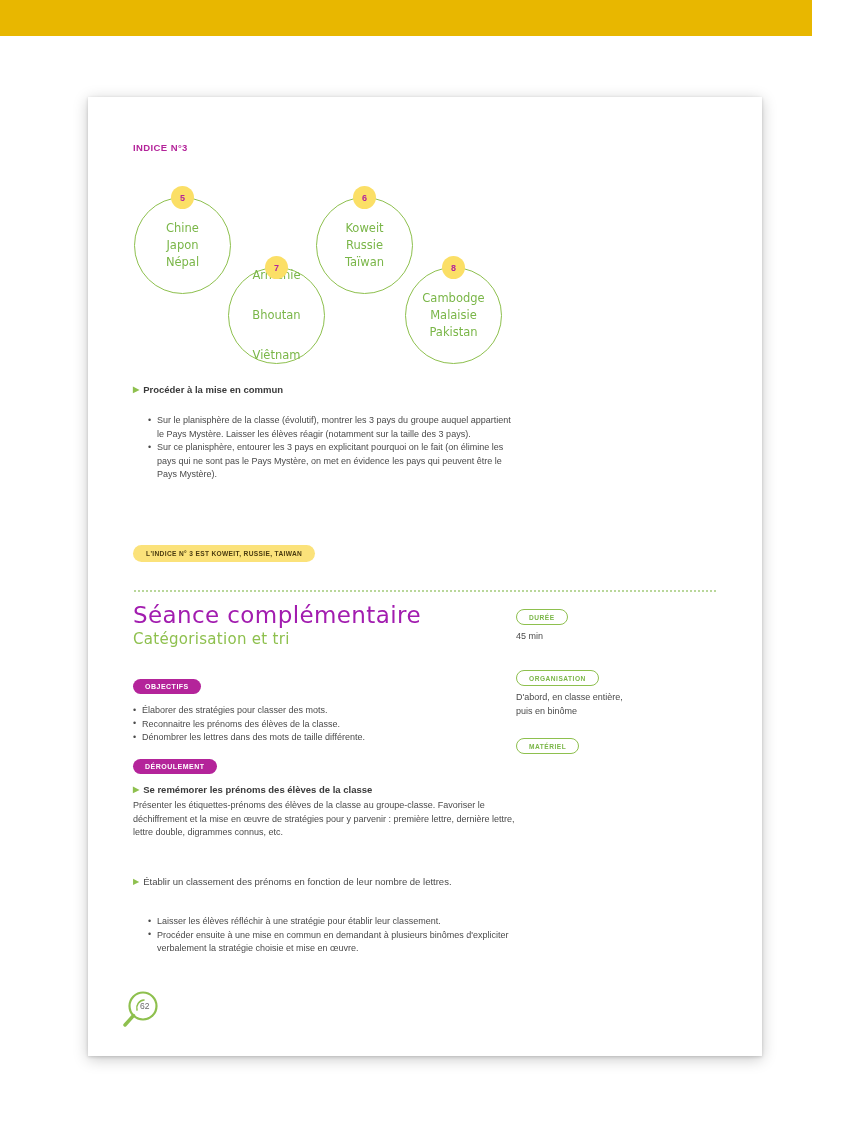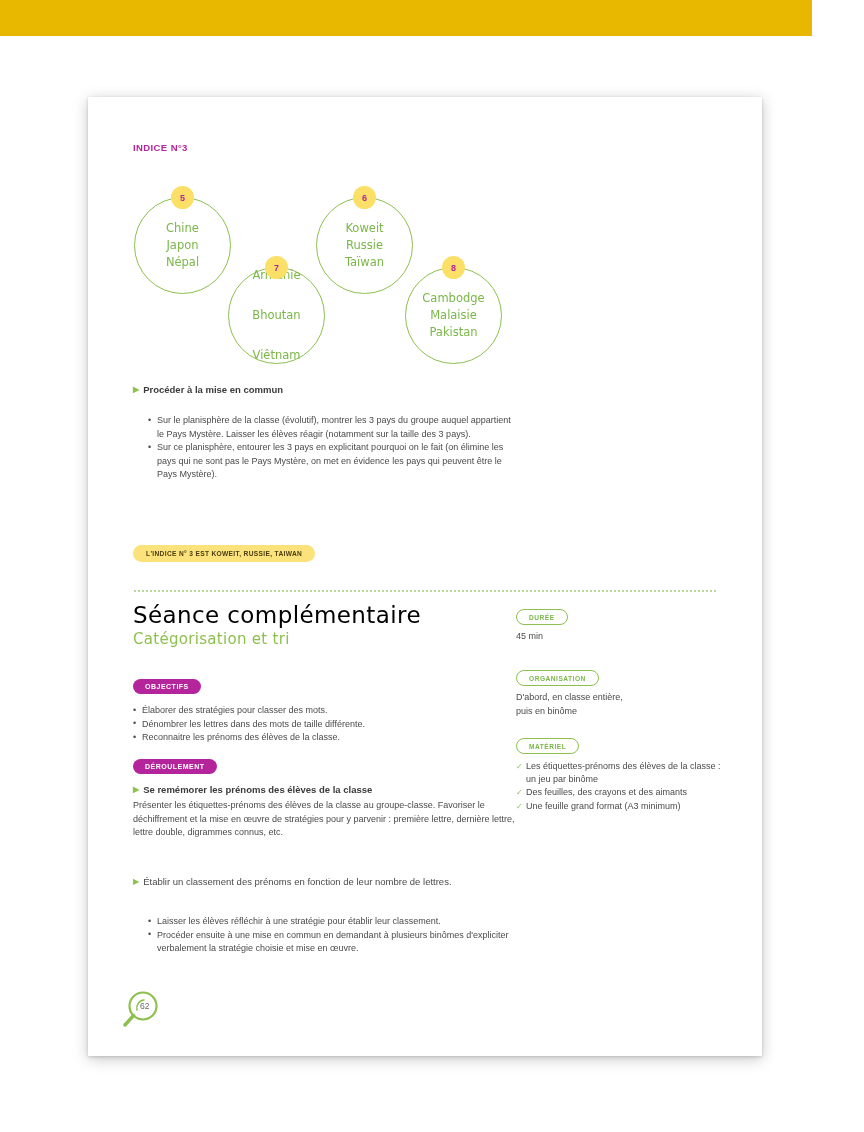--- a/index.html
+++ b/index.html
@@ -87,21 +87,21 @@
 
   
   .dots{
     position:absolute;height:2px;
     background-image:radial-gradient(circle, #b9d79a 0.9px, transparent 1.1px);
     background-size:4px 2px;background-repeat:repeat-x;
   }
 
   
   .seance-h1{
-    position:absolute;color:#000000;
+    position:absolute;color:#a21caf;
     font-size:23px;letter-spacing:0.4px;
     font-family:"DejaVu Sans", sans-serif;font-weight:400;text-align:right;
   }
   .seance-h2{
     position:absolute;color:#8ec04e;
     font-size:15px;letter-spacing:0.3px;
     font-family:"DejaVu Sans", sans-serif;font-weight:400;
   }
 
   
@@ -201,22 +201,22 @@
     <div class="answer-banner" style="left:45px;top:448px;">L'INDICE N° 3 EST KOWEIT, RUSSIE, TAIWAN</div>
 
     <div class="dots" style="left:45px;top:493px;width:584px;"></div>
 
     <div class="seance-h1" style="left:45px;top:505px;">Séance complémentaire</div>
     <div class="seance-h2" style="left:45px;top:533px;">Catégorisation et tri</div>
 
     <div class="pill-purple" style="left:45px;top:582px;">OBJECTIFS</div>
     <div class="bullets" style="left:45px;top:607px;width:390px;">
       <div class="li">Élaborer des stratégies pour classer des mots.</div>
+      <div class="li">Reconnaitre les prénoms des élèves de la classe.</div>
       <div class="li">Dénombrer les lettres dans des mots de taille différente.</div>
-      <div class="li">Reconnaitre les prénoms des élèves de la classe.</div>
     </div>
 
     <div class="pill-purple" style="left:45px;top:662px;">DÉROULEMENT</div>
 
     <div class="arrow-head" style="left:45px;top:687px;">
       <span class="tri">▶</span><span>Se remémorer les prénoms des élèves de la classe</span>
     </div>
     <div class="para" style="left:45px;top:702px;width:390px;">Présenter les étiquettes-prénoms des élèves de la classe au groupe-classe. Favoriser le déchiffrement et la mise en œuvre de stratégies pour y parvenir : première lettre, dernière lettre, lettre double, digrammes connus, etc.</div>
 
     <div class="arrow-head" style="left:45px;top:778px;width:380px;font-weight:normal;color:#4a4a4a;line-height:13.6px;">
@@ -231,25 +231,20 @@
     <div class="pill-green" style="left:428px;top:512px;">DURÉE</div>
     <div class="side-text" style="left:428px;top:533px;width:200px;">45 min</div>
 
     <div class="pill-green" style="left:428px;top:573px;">ORGANISATION</div>
     <div class="side-text" style="left:428px;top:594px;width:200px;">
       <div>D'abord, en classe entière,</div>
       <div>puis en binôme</div>
     </div>
 
     <div class="pill-green" style="left:428px;top:641px;">MATÉRIEL</div>
-    <div class="check-list" style="left:428px;top:663px;width:205px;">
-      <div class="ck">Les étiquettes-prénoms des élèves de la classe : un jeu par binôme</div>
-      <div class="ck">Des feuilles, des crayons et des aimants</div>
-      <div class="ck">Une feuille grand format (A3 minimum)</div>
-    </div>
 
     <div class="folio">
       <svg width="46" height="46" viewBox="0 0 46 46">
         <circle cx="25" cy="18" r="13.5" fill="none" stroke="#8ec04e" stroke-width="2.2"></circle>
         <path d="M15.5 27.5 L7 37" stroke="#8ec04e" stroke-width="3.4" stroke-linecap="round" fill="none"></path>
         <path d="M19 22 a8 8 0 0 1 7 -10" stroke="#8ec04e" stroke-width="1.6" fill="none" stroke-linecap="round"></path>
       </svg>
       <div class="num">62</div>
     </div>
 

